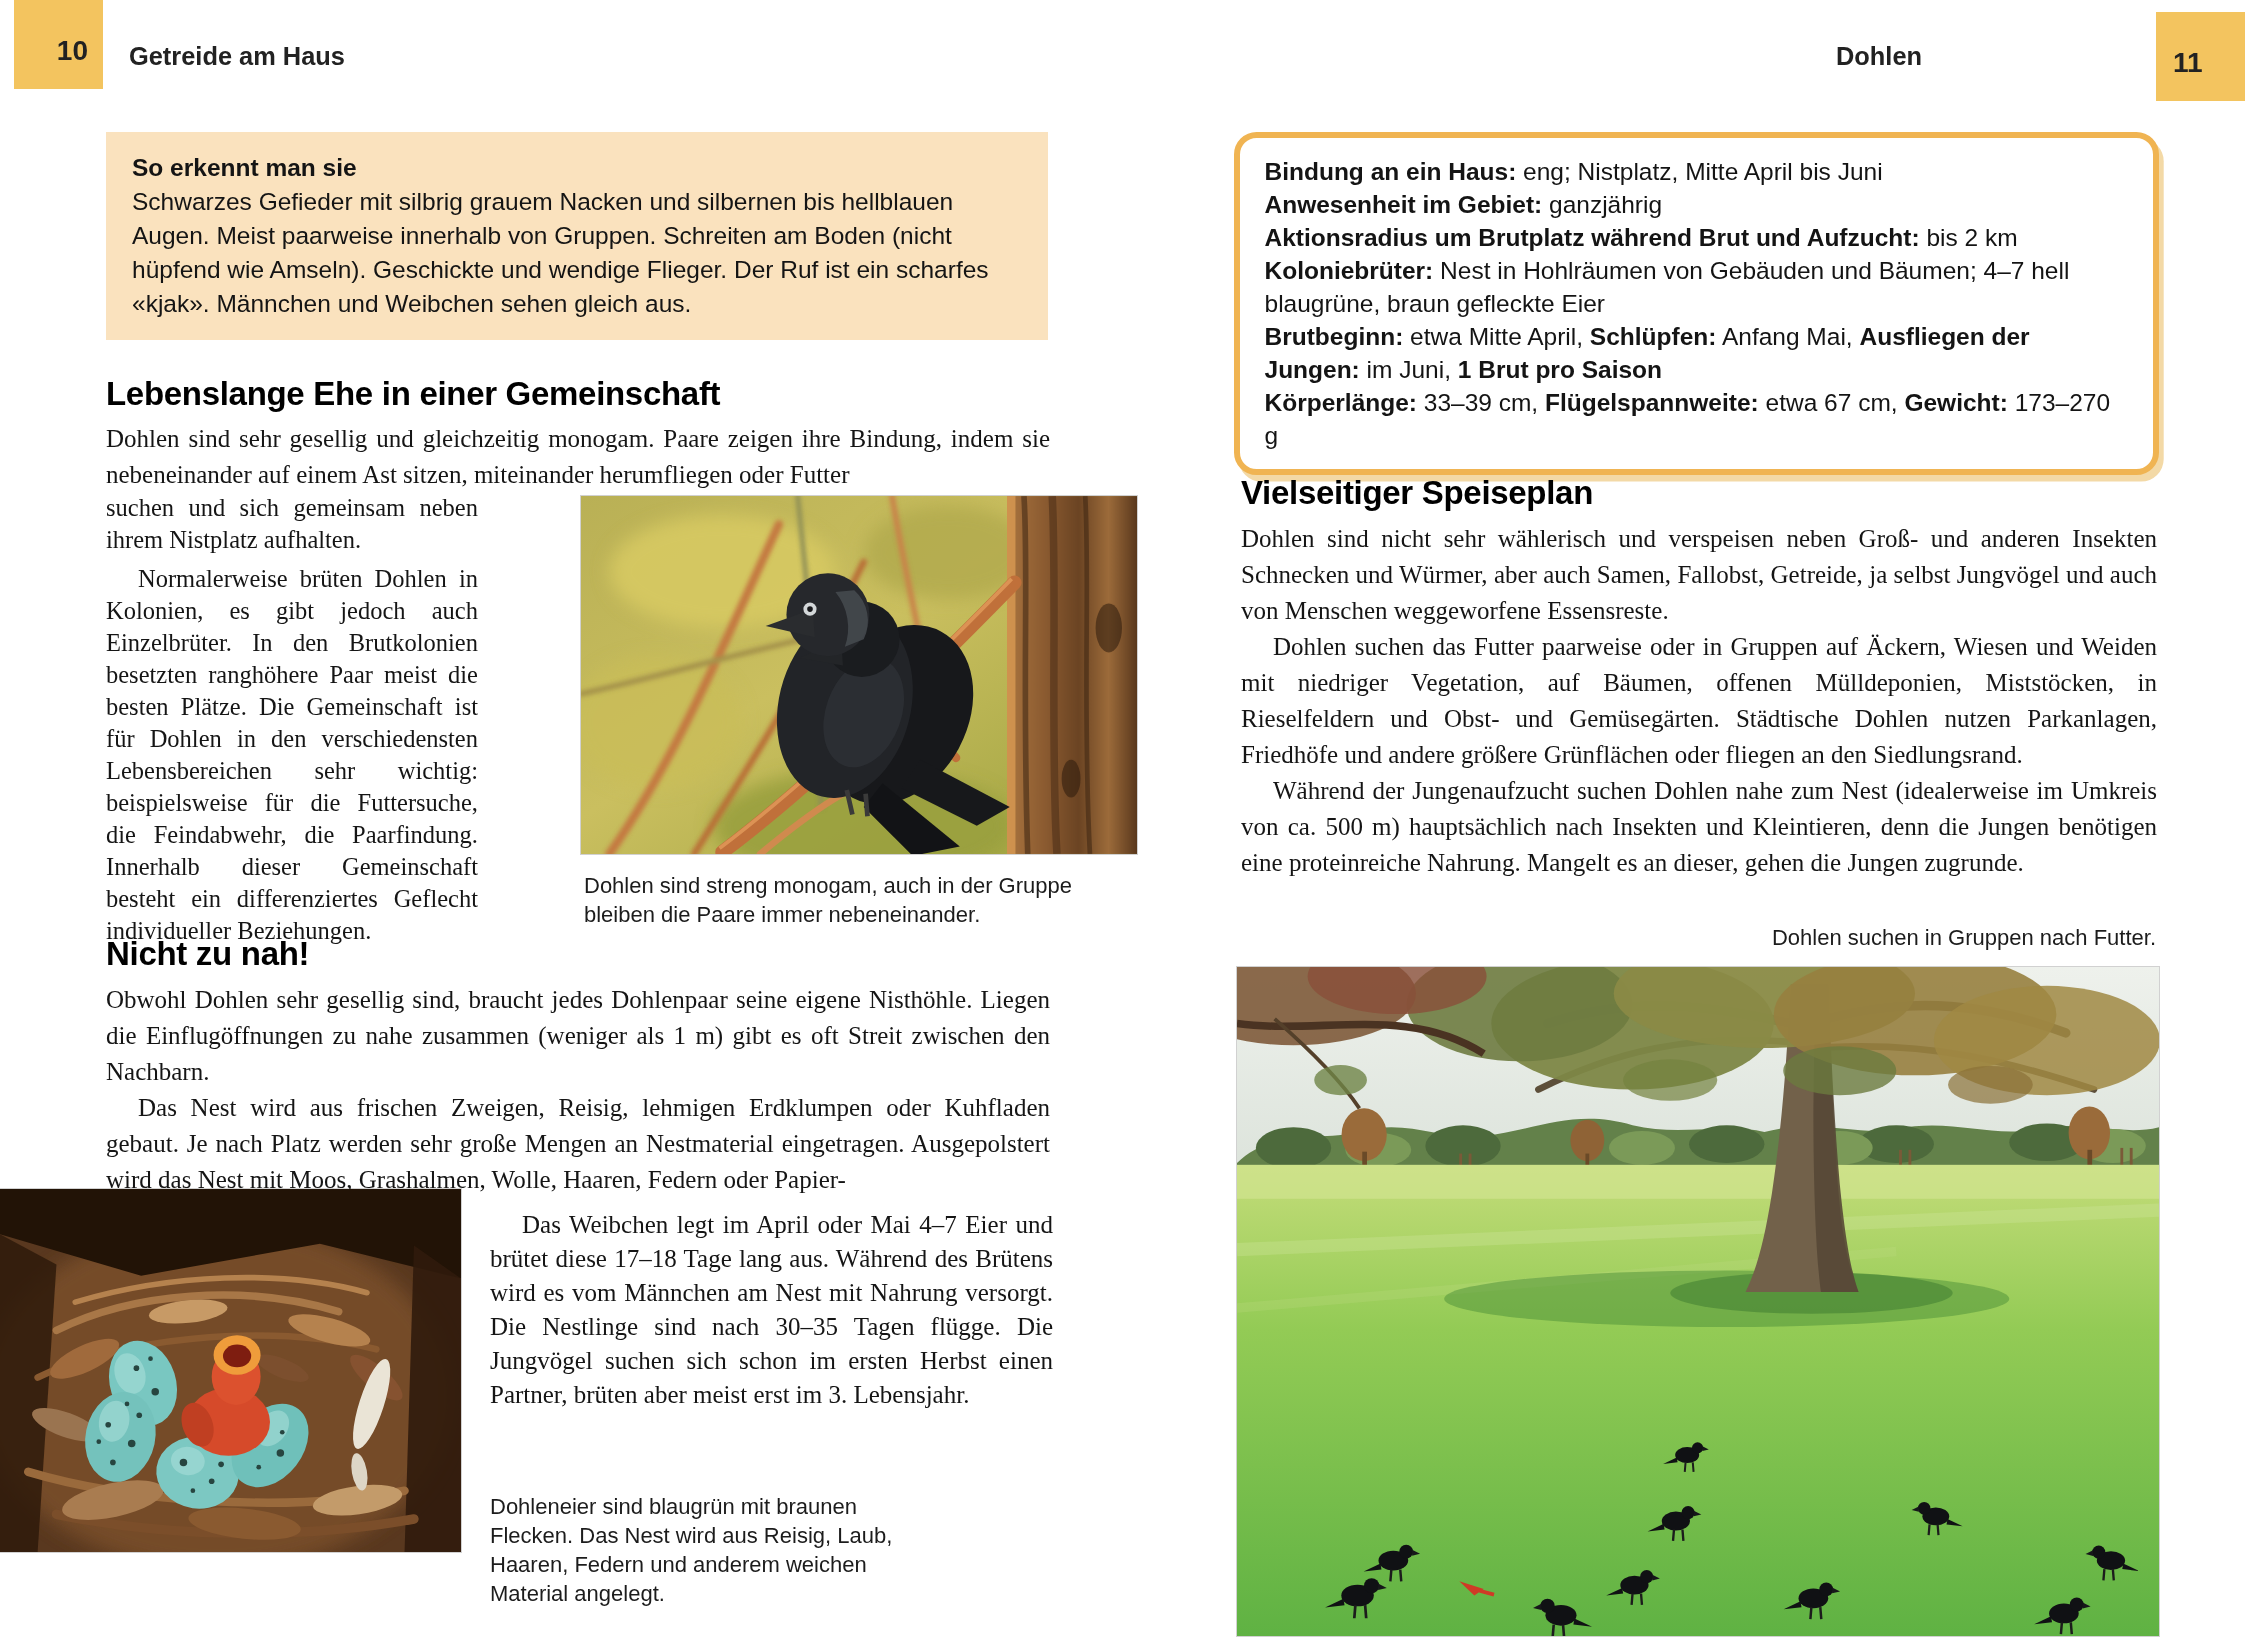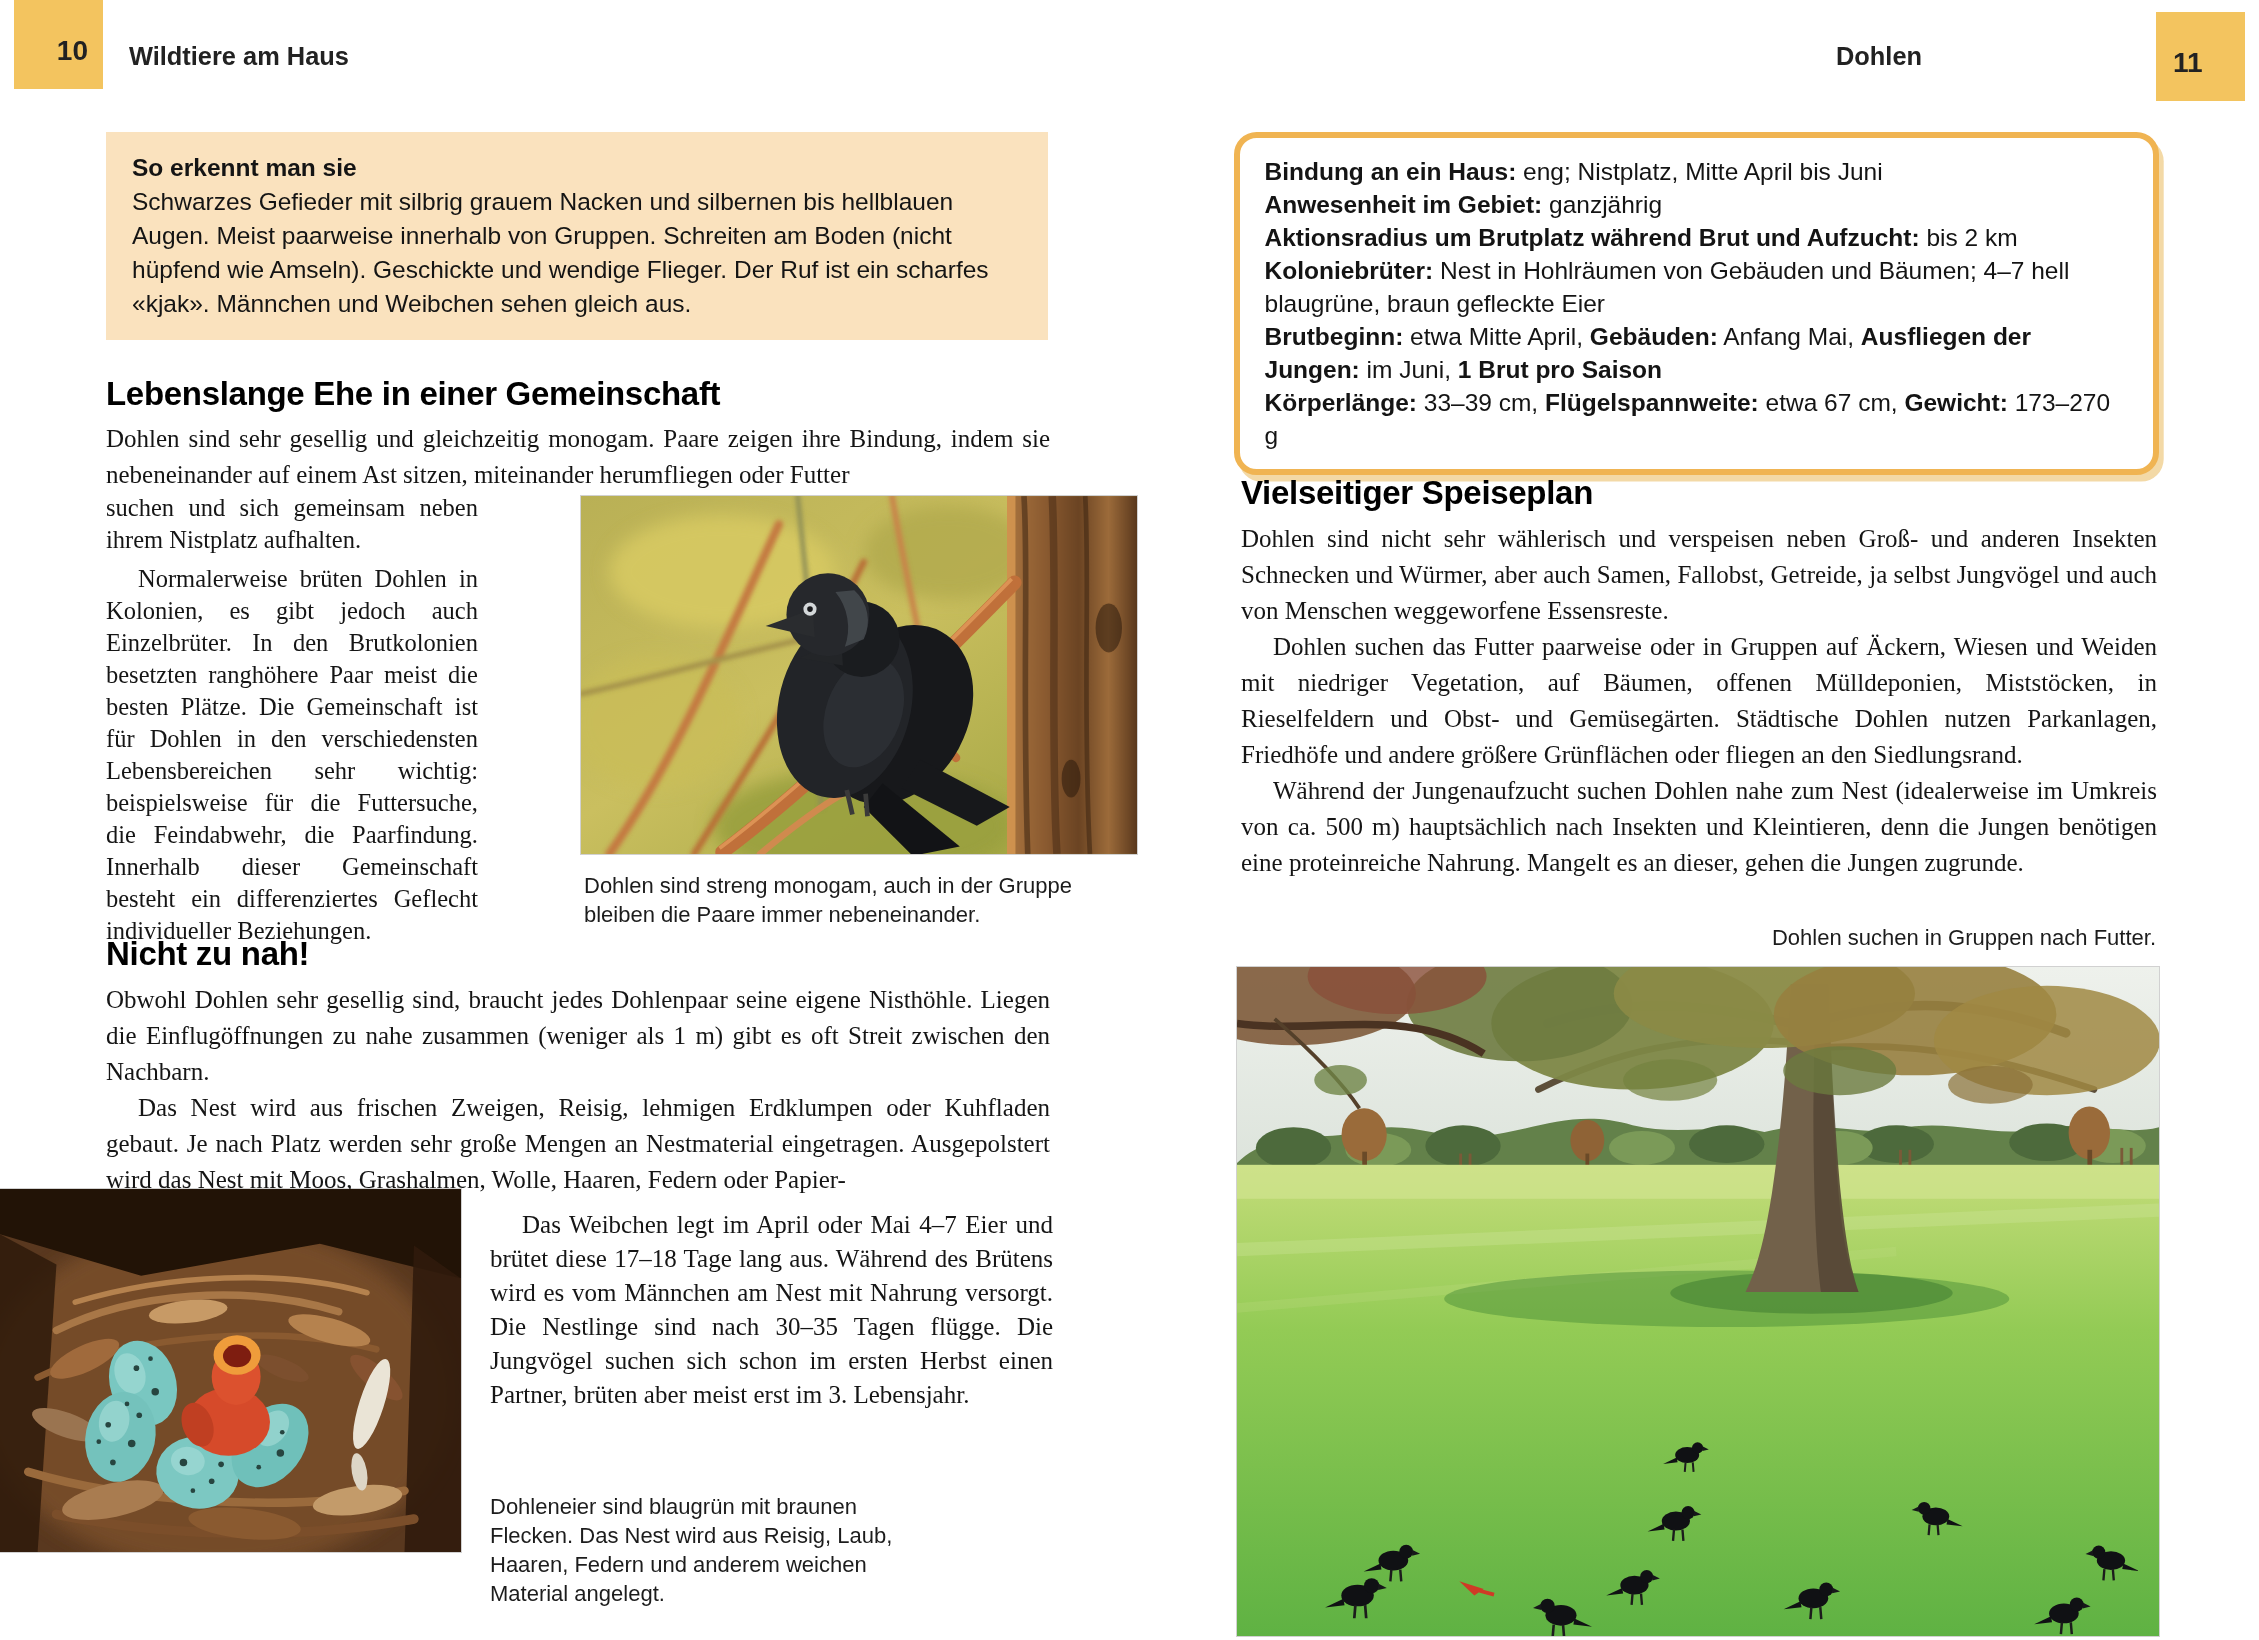--- a/index.html
+++ b/index.html
@@ -31,21 +31,21 @@
   .photo{display:block;outline:0.9px solid rgba(0,0,0,0.18);}
 </style>
 </head>
 <body>
 
 <div class="page">
 
   <div class="abs tab tab-left" style="left:14px;top:0;">
     <span>10</span>
   </div>
-  <div class="abs runhead" style="left:129px;top:42px;">Wildtiere am Haus</div>
+  <div class="abs runhead" style="left:129px;top:42px;">Getreide am Haus</div>
 
   <div class="abs runhead" style="left:1836px;top:42px;width:301px;">Dohlen</div>
   <div class="abs tab tab-right" style="left:2156px;top:12px;">
     <span>11</span>
   </div>
 
   <div class="abs idbox" style="left:106px;top:132px;width:942px;">
     <div class="bxtitle">So erkennt man sie</div>
     <div>Schwarzes Gefieder mit silbrig grauem Nacken und silbernen bis hellblauen Augen. Meist paarweise innerhalb von Gruppen. Schreiten am Boden (nicht hüpfend wie Amseln). Geschickte und wendige Flieger. Der Ruf ist ein scharfes «kjak». Männchen und Weibchen sehen gleich aus.</div>
   </div>
@@ -212,21 +212,21 @@
   <div class="abs serif-body narrowR" style="left:490px;top:1208px;width:563px;">
     <p class="ind">Das Weibchen legt im April oder Mai 4–7 Eier und brütet diese 17–18 Tage lang aus. Während des Brütens wird es vom Männchen am Nest mit Nahrung versorgt. Die Nestlinge sind nach 30–35 Tagen flügge. Die Jungvögel suchen sich schon im ersten Herbst einen Partner, brüten aber meist erst im 3. Lebensjahr.</p>
   </div>
   <figcaption class="abs caption" style="left:490px;top:1492px;width:433px;">Dohleneier sind blaugrün mit braunen Flecken. Das Nest wird aus Reisig, Laub, Haaren, Federn und anderem weichen Material angelegt.</figcaption>
 
   <div class="abs factbox" style="left:1234px;top:132px;width:925px;">
     <p><span class="b">Bindung an ein Haus:</span><span> eng; Nistplatz, Mitte April bis Juni</span></p>
     <p><span class="b">Anwesenheit im Gebiet:</span><span> ganzjährig</span></p>
     <p><span class="b">Aktionsradius um Brutplatz während Brut und Aufzucht:</span><span> bis 2 km</span></p>
     <p><span class="b">Koloniebrüter:</span><span> Nest in Hohlräumen von Gebäuden und Bäumen; 4–7 hell blau­grüne, braun gefleckte Eier</span></p>
-    <p><span class="b">Brutbeginn:</span><span> etwa Mitte April, </span><span class="b">Gebäuden:</span><span> Anfang Mai, </span><span class="b">Ausfliegen der Jungen:</span><span> im Juni, </span><span class="b">1 Brut pro Saison</span></p>
+    <p><span class="b">Brutbeginn:</span><span> etwa Mitte April, </span><span class="b">Schlüpfen:</span><span> Anfang Mai, </span><span class="b">Ausfliegen der Jungen:</span><span> im Juni, </span><span class="b">1 Brut pro Saison</span></p>
     <p><span class="b">Körperlänge:</span><span> 33–39 cm, </span><span class="b">Flügelspannweite:</span><span> etwa 67 cm, </span><span class="b">Gewicht:</span><span> 173–270 g</span></p>
   </div>
 
   <h2 class="abs heading" style="left:1241px;top:474px;">Vielseitiger Speiseplan</h2>
   <div class="abs serif-body wide" style="left:1241px;top:521px;width:916px;">
     <p>Dohlen sind nicht sehr wählerisch und verspeisen neben Groß- und anderen Insekten Schnecken und Würmer, aber auch Samen, Fallobst, Getreide, ja selbst Jungvögel und auch von Menschen weggeworfene Essensreste.</p>
     <p class="ind">Dohlen suchen das Futter paarweise oder in Gruppen auf Äckern, Wiesen und Weiden mit niedriger Vegetation, auf Bäumen, offenen Mülldeponien, Miststöcken, in Rieselfeldern und Obst- und Gemüsegärten. Städtische Dohlen nutzen Parkanlagen, Friedhöfe und andere größere Grünflächen oder fliegen an den Siedlungsrand.</p>
     <p class="ind">Während der Jungenaufzucht suchen Dohlen nahe zum Nest (idealerweise im Umkreis von ca. 500 m) hauptsächlich nach Insekten und Kleintieren, denn die Jungen benötigen eine proteinreiche Nahrung. Mangelt es an dieser, gehen die Jungen zugrunde.</p>
   </div>
 

